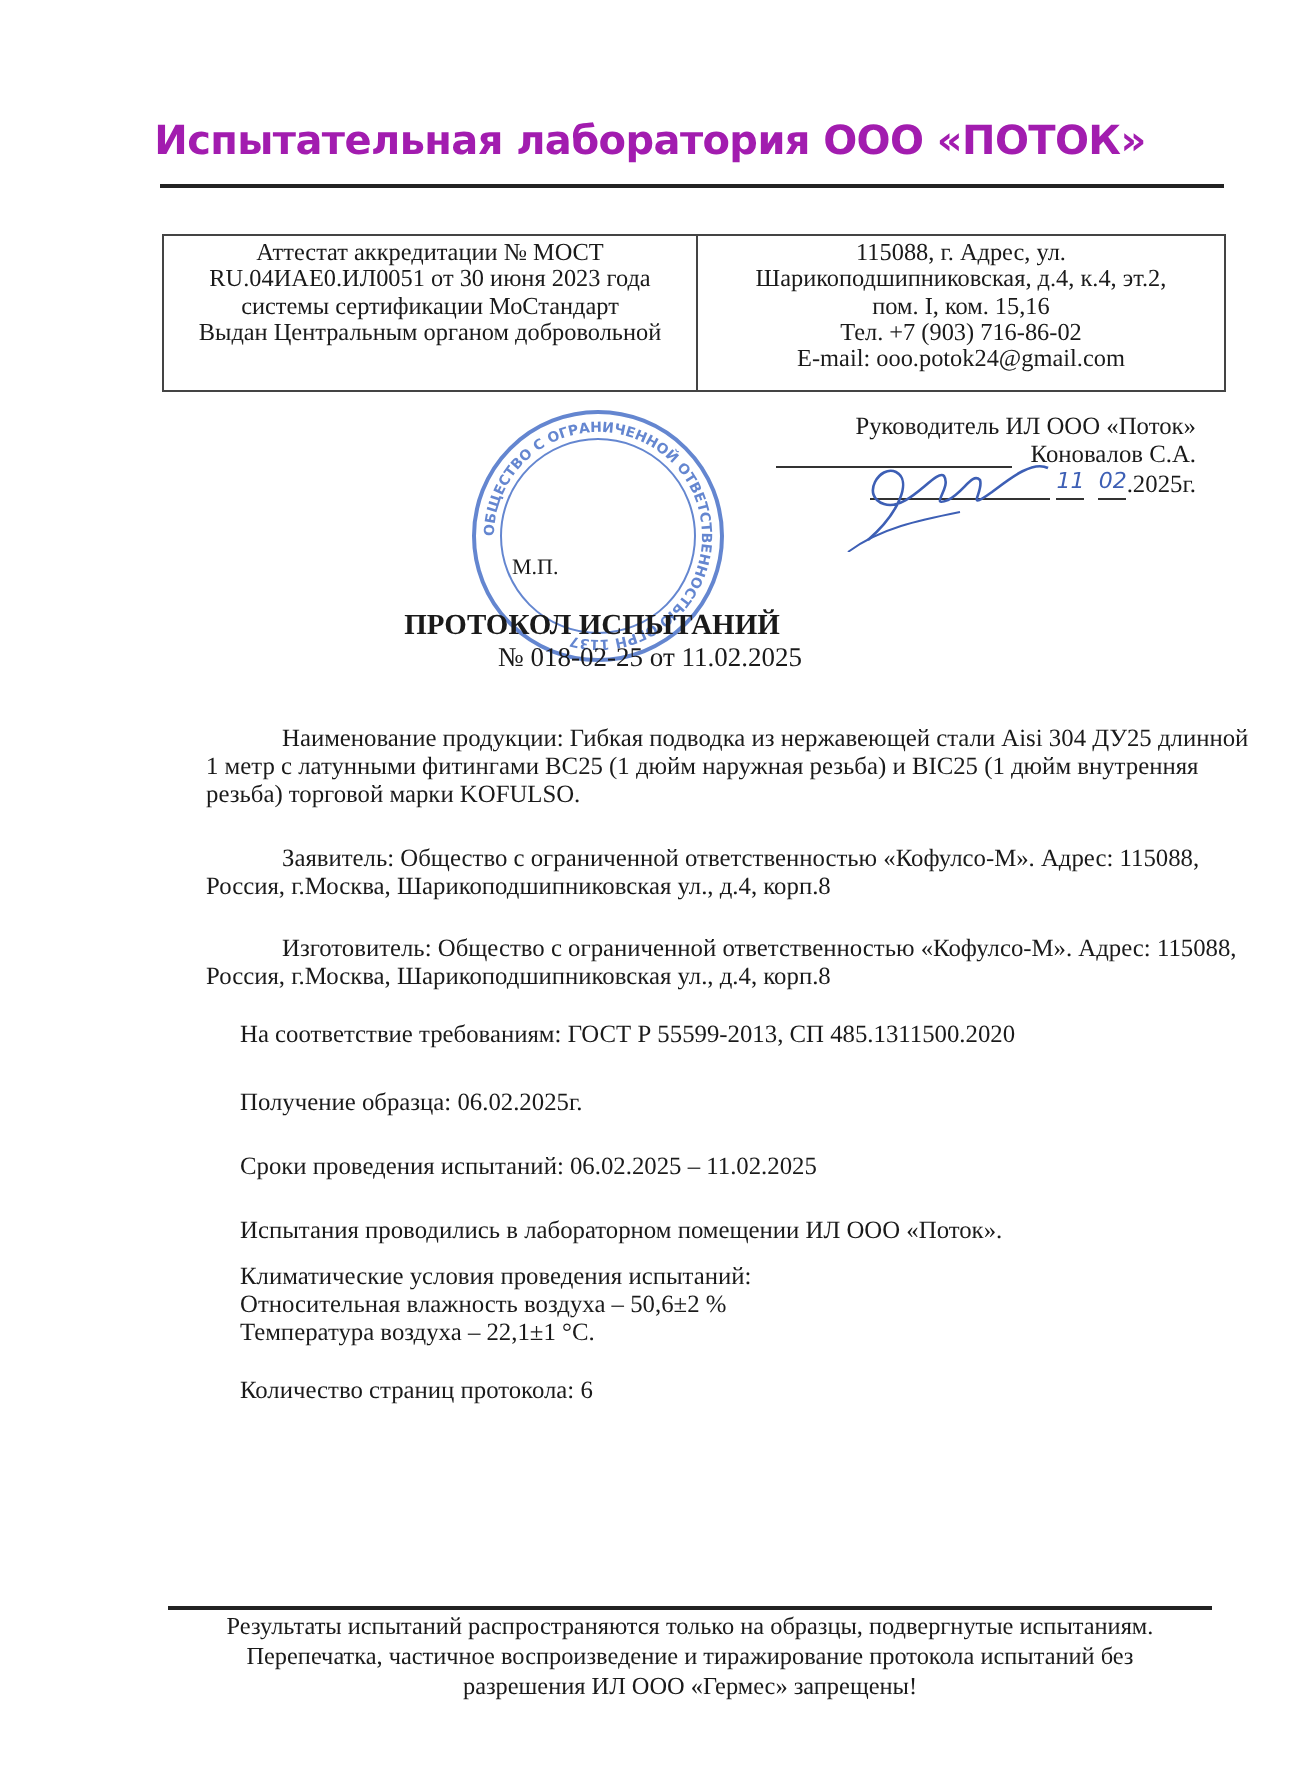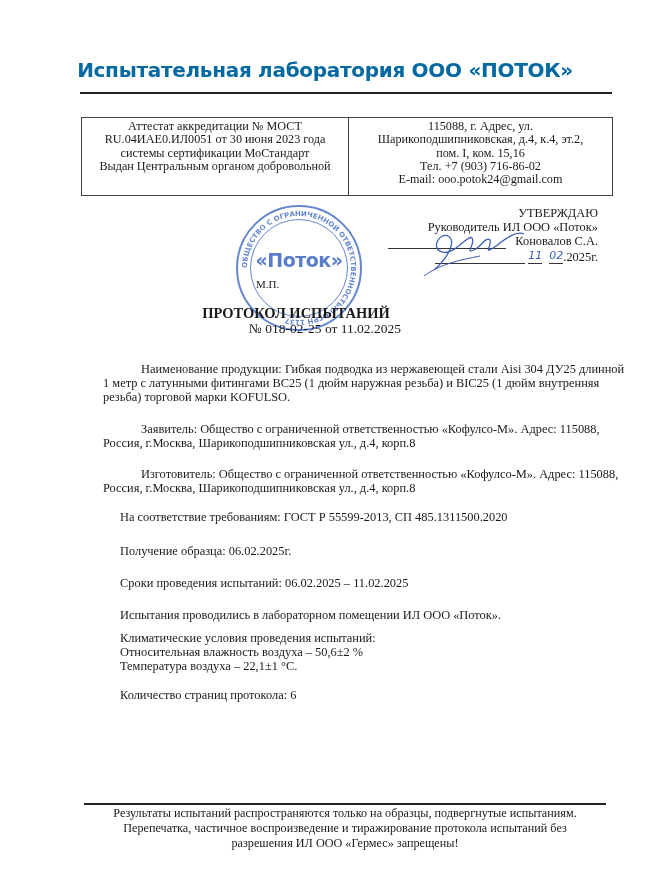--- a/index.html
+++ b/index.html
@@ -3,21 +3,21 @@
   <meta charset="utf-8">
   <style>
     html, body { margin: 0; padding: 0; background: #ffffff; }
     body {
       width: 650px; height: 893px; position: relative; overflow: hidden;
       font-family: "Liberation Serif", serif; color: #1a1a1a;
     }
     .header-title {
       position: absolute; left: 0; width: 650px; top: 58px;
       text-align: center; font-family: "DejaVu Sans", sans-serif;
-      font-weight: bold; font-size: 20px; letter-spacing: -0.3px; color: #0369a1;
+      font-weight: bold; font-size: 20px; letter-spacing: -0.3px; color: #a21caf;
     }
     .header-rule {
       position: absolute; left: 80px; width: 532px; top: 92px; height: 2px; background: #222;
     }
     .info-table {
       position: absolute; left: 81px; top: 117px; width: 530px; height: 77px;
       border: 1px solid #444; display: flex;
     }
     .info-cell {
       font-size: 12.2px; line-height: 13.3px; text-align: center; padding-top: 2px;
@@ -88,21 +88,20 @@
   <div class="info-cell info-right">
     <div>115088, г. Адрес, ул.</div>
     <div>Шарикоподшипниковская, д.4, к.4, эт.2,</div>
     <div>пом. I,  ком. 15,16</div>
     <div>Тел. +7 (903) 716-86-02</div>
     <div>E-mail: ooo.potok24@gmail.com</div>
   </div>
 </div>
 
 <div class="approval">
-  <div>УТВЕРЖДАЮ</div>
   <div>Руководитель ИЛ ООО «Поток»</div>
   <div>
     <span class="sig-line" style="width:118px;"></span>
     <span style="margin-left:6px;">Коновалов С.А.</span>
   </div>
   <div>
     <span class="sig-line" style="width:90px;"></span>
     <span class="sig-line" style="font-family:'DejaVu Sans',sans-serif;font-style:italic;color:#3d5fb5;font-size:11px;">11</span>
     <span class="sig-line" style="font-family:'DejaVu Sans',sans-serif;font-style:italic;color:#3d5fb5;font-size:11px;margin-left:4px;">02</span><span>.2025г.</span>
   </div>
@@ -116,21 +115,20 @@
 <div class="stamp">
   <svg class="stamp-ring-svg" width="122" height="122" viewBox="0 0 122 122">
     <defs>
       <path id="ringpath" d="M 61 61 m -52 0 a 52 52 0 1 1 104 0 a 52 52 0 1 1 -104 0"></path>
     </defs>
     <text font-family="DejaVu Sans, sans-serif" font-size="7" fill="#4a72c8" font-weight="bold">
       <textPath href="#ringpath">ОБЩЕСТВО С ОГРАНИЧЕННОЙ ОТВЕТСТВЕННОСТЬЮ ОГРН 1137</textPath>
     </text>
   </svg>
   <div class="stamp-inner"></div>
-  <div class="stamp-text">«Поток»</div>
 </div>
 <div class="mp-label">М.П.</div>
 
 <div class="protocol-title">ПРОТОКОЛ ИСПЫТАНИЙ</div>
 <div class="protocol-number">№ 018-02-25 от 11.02.2025</div>
 
 <div class="body-text indent" style="top:362px;">Наименование продукции: Гибкая подводка из нержавеющей стали Aisi 304 ДУ25 длинной 1 метр с латунными фитингами ВС25 (1 дюйм наружная резьба) и ВІС25 (1 дюйм внутренняя резьба) торговой марки KOFULSO.</div>
 <div class="body-text indent" style="top:422px;">Заявитель: Общество с ограниченной ответственностью «Кофулсо-М». Адрес: 115088, Россия, г.Москва, Шарикоподшипниковская ул., д.4, корп.8</div>
 <div class="body-text indent" style="top:467px;">Изготовитель: Общество с ограниченной ответственностью «Кофулсо-М». Адрес: 115088, Россия, г.Москва, Шарикоподшипниковская ул., д.4, корп.8</div>
 

